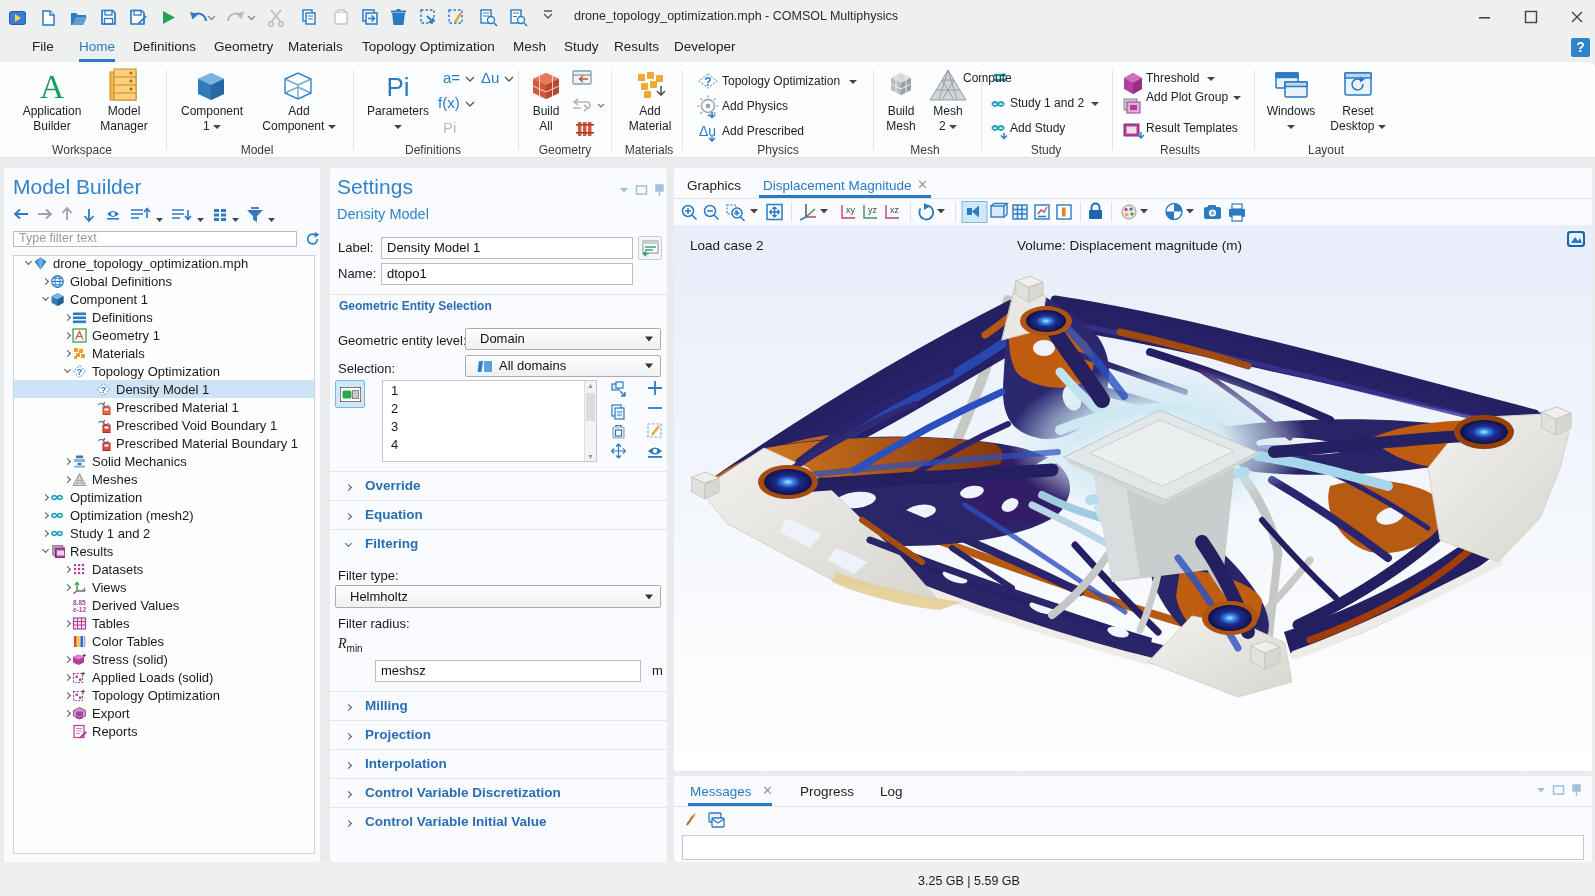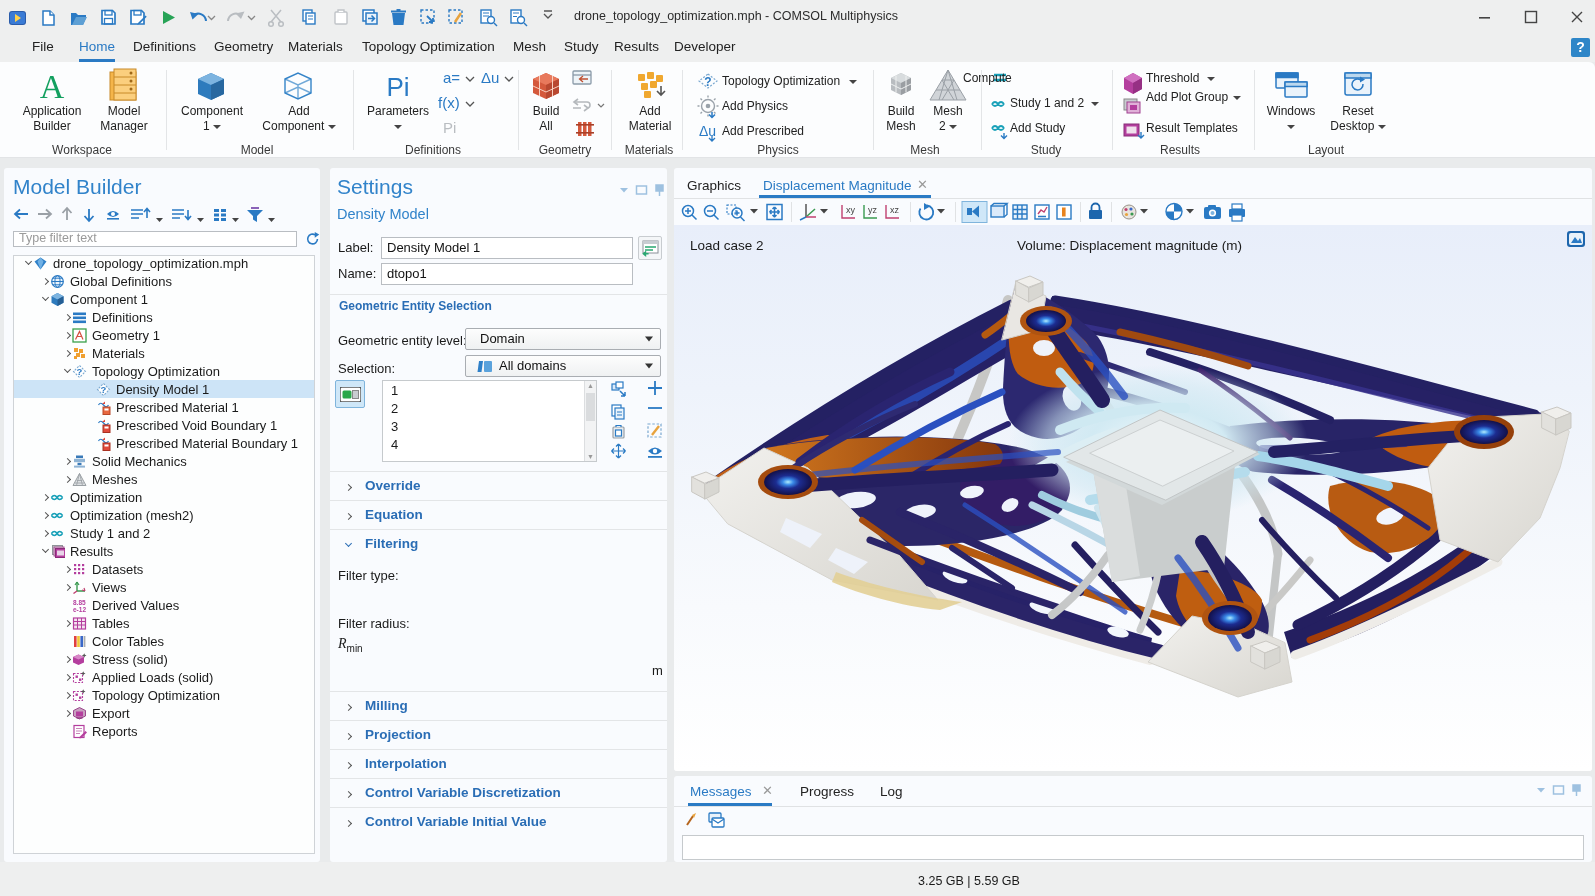--- a/index.html
+++ b/index.html
@@ -1022,22 +1022,24 @@
         <rect x="38" y="75" width="14" height="1.8"></rect>
       </g>
   </svg>
   <div class="abs" style="left:0;top:303px;width:337px;height:1px;background:#e3e5e7"></div>
   <span class="collapse" style="left:13px;top:310px"><span class="carr"><span class="ch r" style="border-color:#555"></span></span>Override</span>
   <div class="abs" style="left:0;top:332px;width:337px;height:1px;background:#e3e5e7"></div>
   <span class="collapse" style="left:13px;top:339px"><span class="carr"><span class="ch r" style="border-color:#555"></span></span>Equation</span>
   <div class="abs" style="left:0;top:361px;width:337px;height:1px;background:#e3e5e7"></div>
   <span class="collapse" style="left:13px;top:368px"><span class="carr"><span class="ch d" style="border-color:#2a6db5"></span></span>Filtering</span>
   <span class="lbl" style="left:8px;top:400px">Filter type:</span>
+  <div class="drop" style="left:5px;top:417px;width:326px;height:23px;padding:3px 0 0 14px">Helmholtz<span class="dar"></span></div>
   <span class="lbl" style="left:8px;top:448px">Filter radius:</span>
   <span class="lbl" style="left:8px;top:468px;font-family:'Liberation Serif';font-style:italic;font-size:14px">R<sub style="font-size:10px;font-style:normal;font-family:'Liberation Sans'">min</sub></span>
+  <div class="inp" style="left:45px;top:492px;width:266px;height:22px">meshsz</div>
   <span class="lbl" style="left:322px;top:495px">m</span>
   <div class="abs" style="left:0;top:523px;width:337px;height:1px;background:#e3e5e7"></div>
   <span class="collapse" style="left:13px;top:530px"><span class="carr"><span class="ch r" style="border-color:#555"></span></span>Milling</span>
   <div class="abs" style="left:0;top:552px;width:337px;height:1px;background:#e3e5e7"></div>
   <span class="collapse" style="left:13px;top:559px"><span class="carr"><span class="ch r" style="border-color:#555"></span></span>Projection</span>
   <div class="abs" style="left:0;top:581px;width:337px;height:1px;background:#e3e5e7"></div>
   <span class="collapse" style="left:13px;top:588px"><span class="carr"><span class="ch r" style="border-color:#555"></span></span>Interpolation</span>
   <div class="abs" style="left:0;top:610px;width:337px;height:1px;background:#e3e5e7"></div>
   <span class="collapse" style="left:13px;top:617px"><span class="carr"><span class="ch r" style="border-color:#555"></span></span>Control Variable Discretization</span>
   <div class="abs" style="left:0;top:639px;width:337px;height:1px;background:#e3e5e7"></div>

